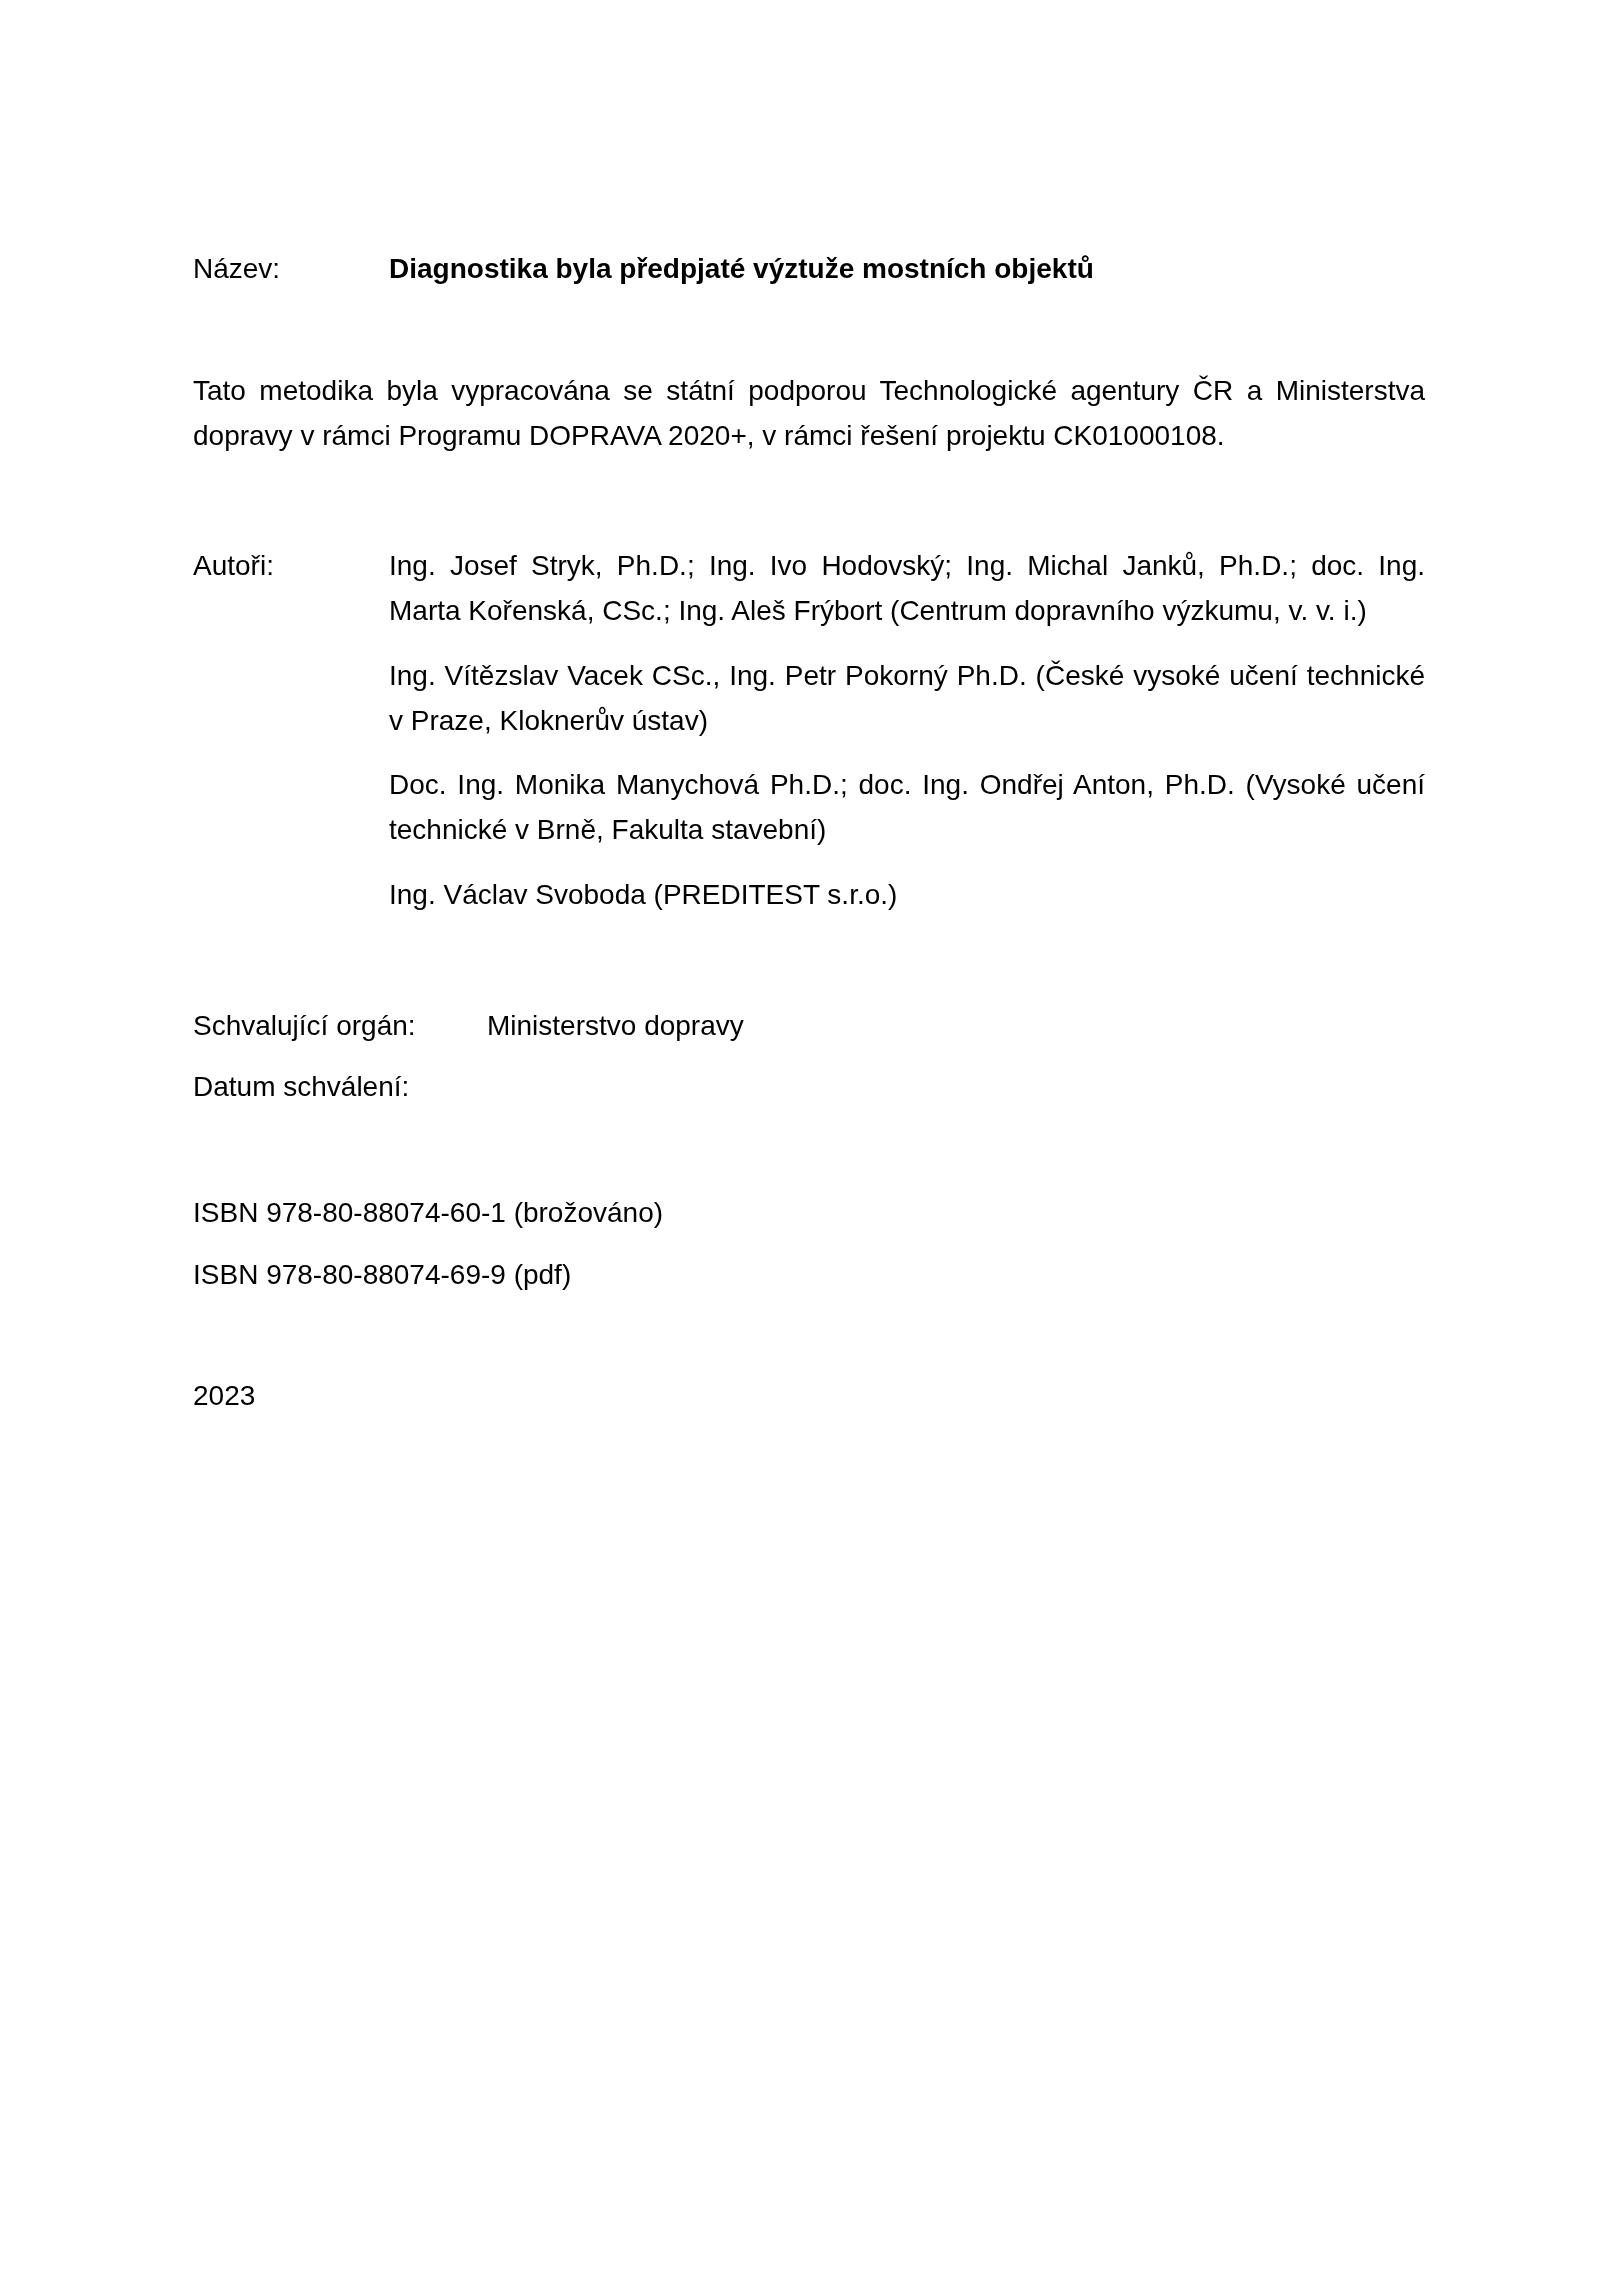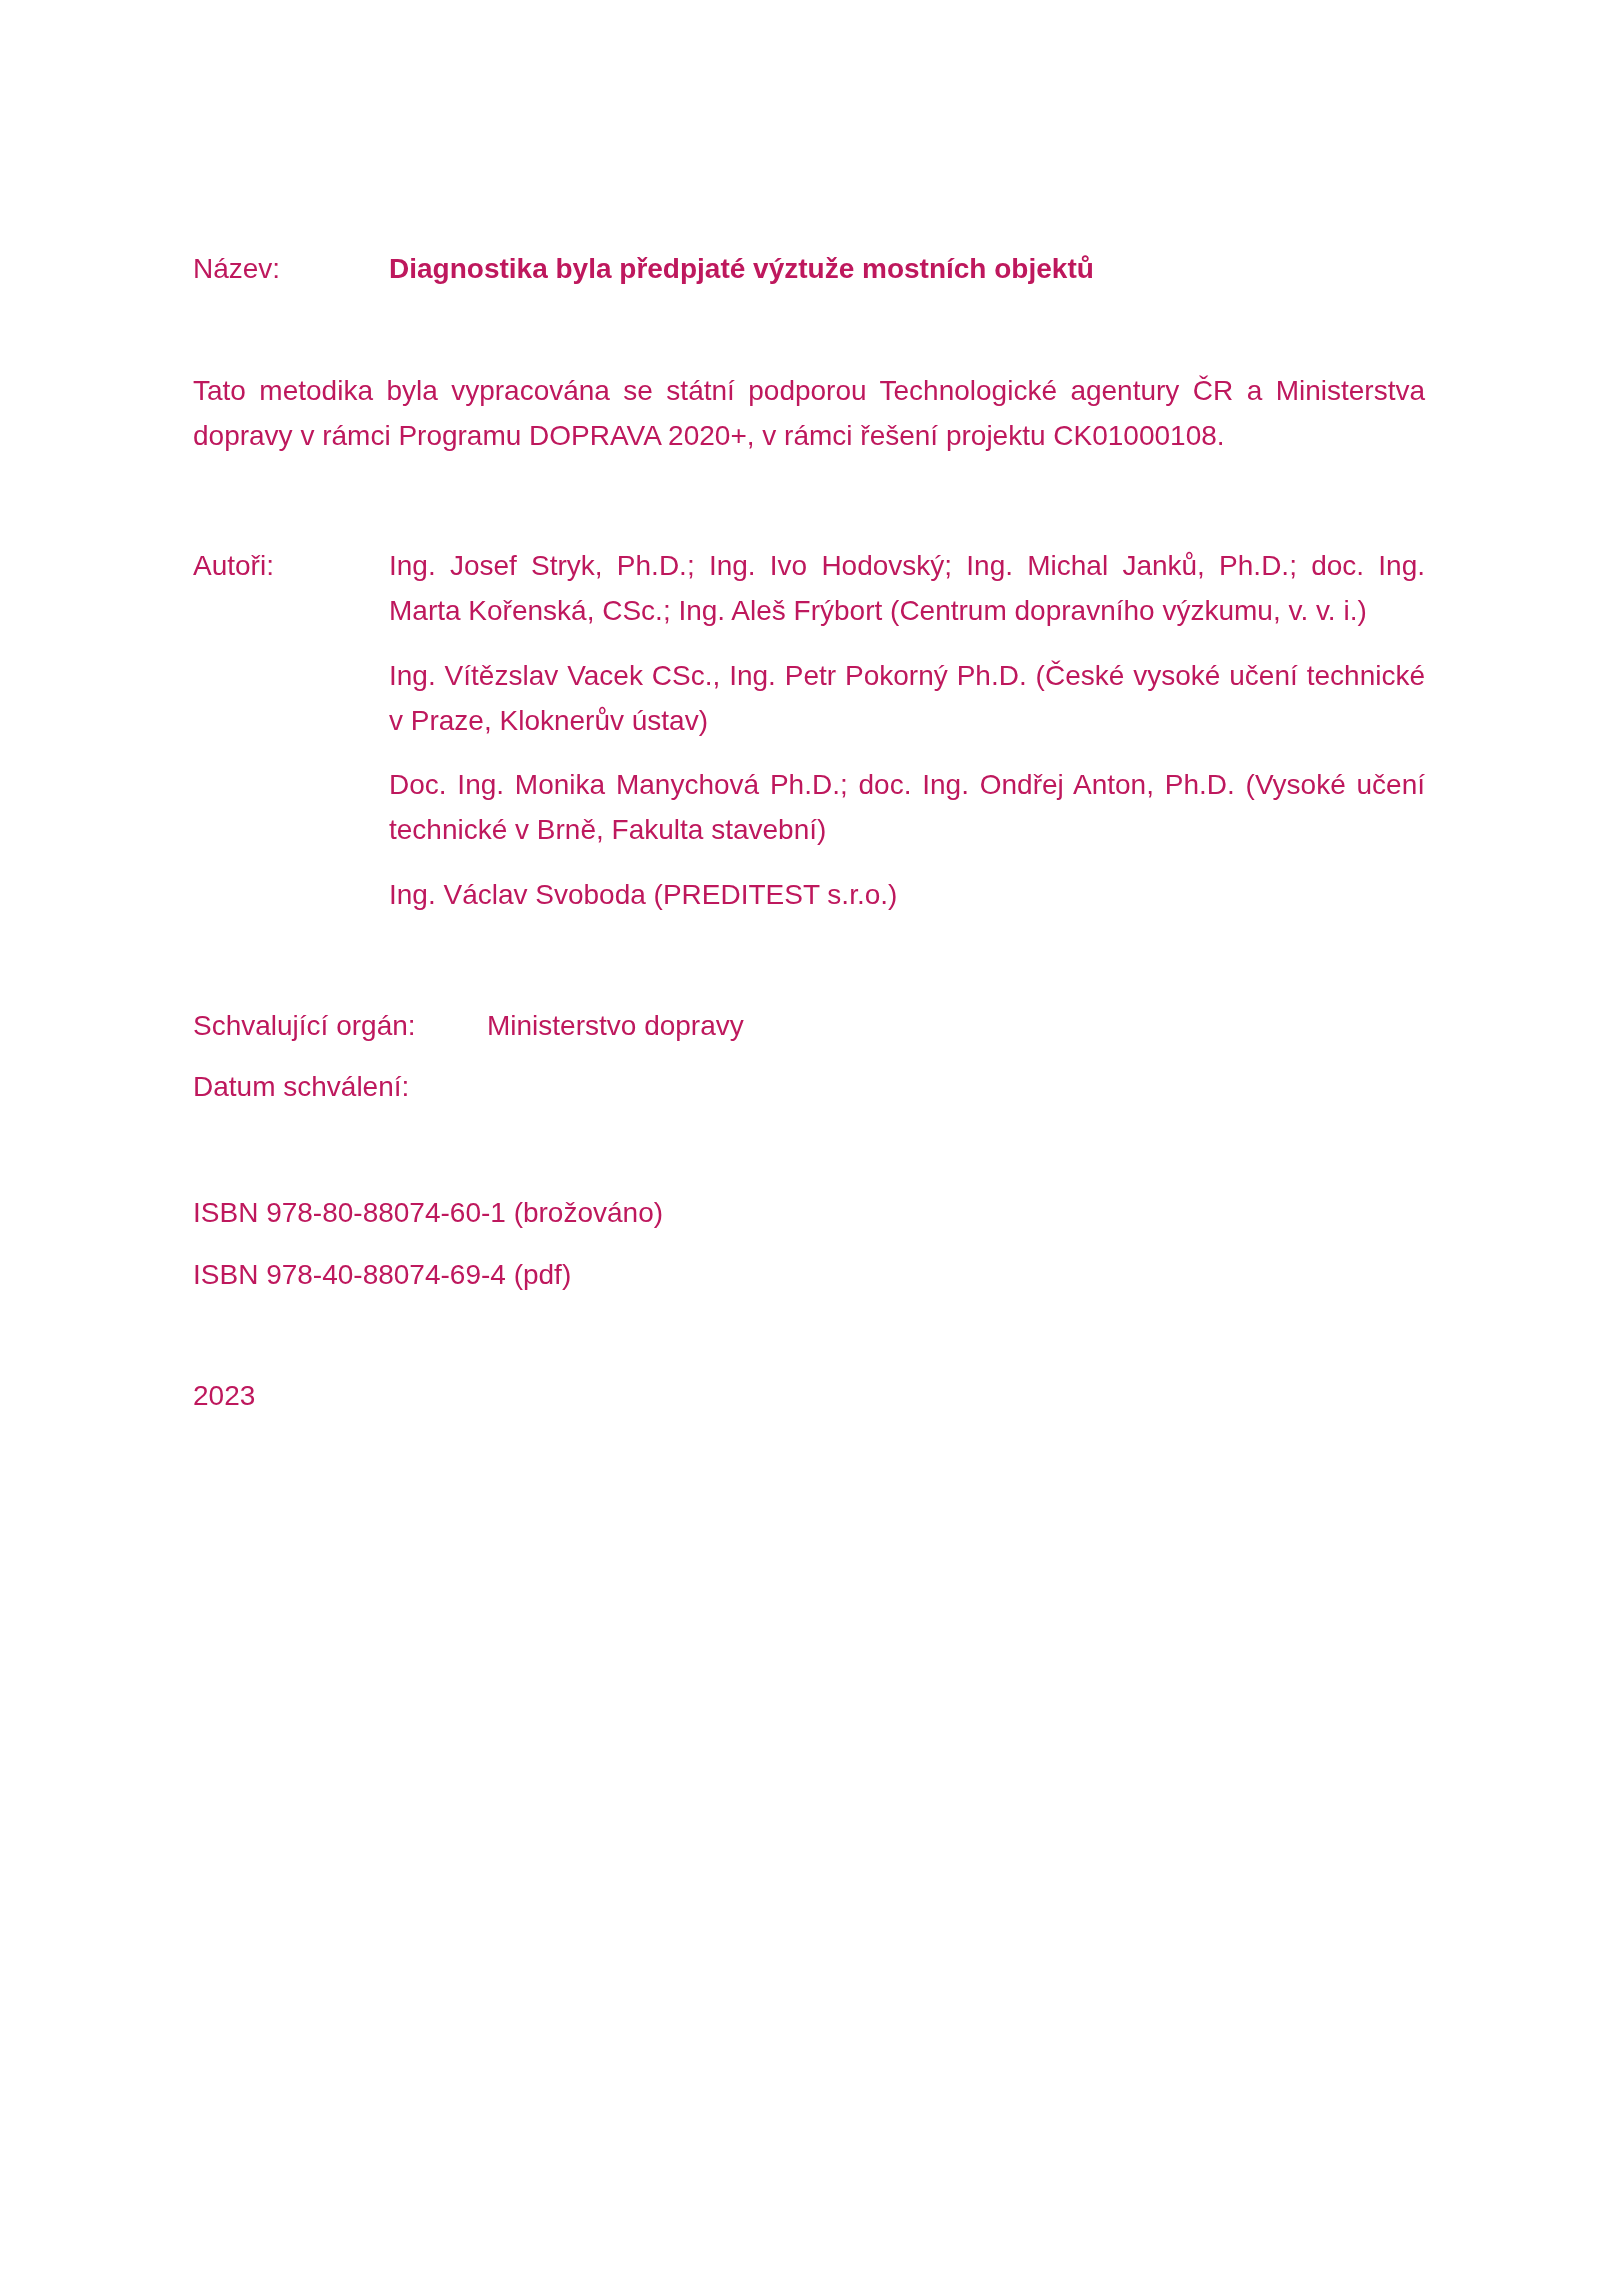--- a/index.html
+++ b/index.html
@@ -5,21 +5,21 @@
   html, body {
     margin: 0;
     padding: 0;
     background: #ffffff;
   }
   .page {
     position: relative;
     width: 1621px;
     height: 2293px;
     background: #ffffff;
-    color: #be185d;
+    color: #000000;
     font-family: "Liberation Sans", sans-serif;
     font-size: 28px;
     line-height: 45px;
     overflow: hidden;
   }
   .content {
     position: absolute;
     top: 246px;
     left: 193px;
     width: 1232px;
@@ -101,20 +101,20 @@
     <div class="row approval-authority-row">
       <div class="label-col-wide">Schvalující orgán:</div>
       <div class="value-col">Ministerstvo dopravy</div>
     </div>
 
     <div class="row approval-date-row">
       <div class="label-col-wide">Datum schválení:</div>
     </div>
 
     <div class="isbn-print-line">ISBN 978-80-88074-60-1 (brožováno)</div>
-    <div class="isbn-pdf-line">ISBN 978-40-88074-69-4 (pdf)</div>
+    <div class="isbn-pdf-line">ISBN 978-80-88074-69-9 (pdf)</div>
 
 
     <div class="year-line">2023</div>
 
   </div>
 </div>
 
 
 </body></html>

